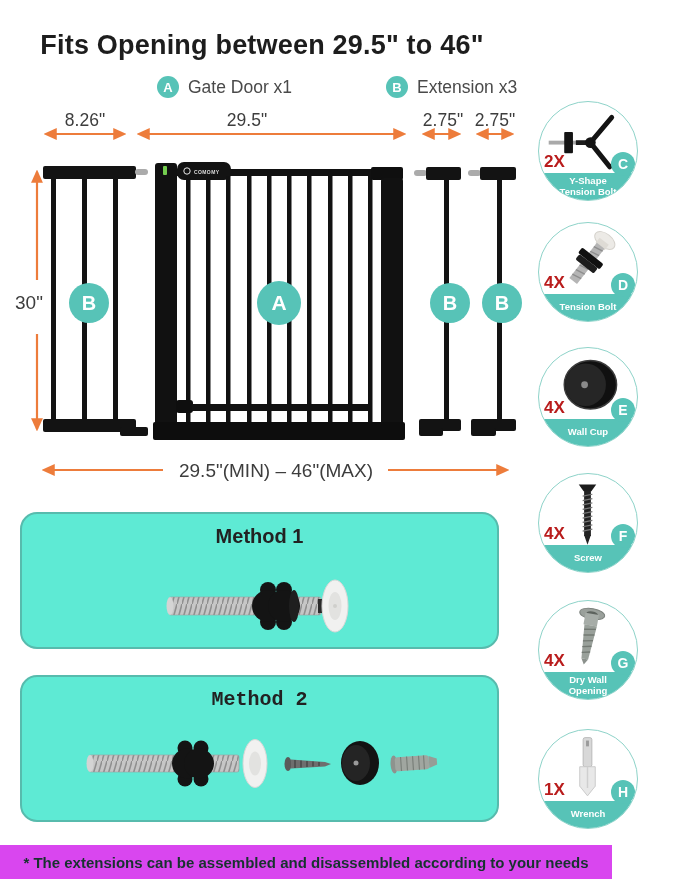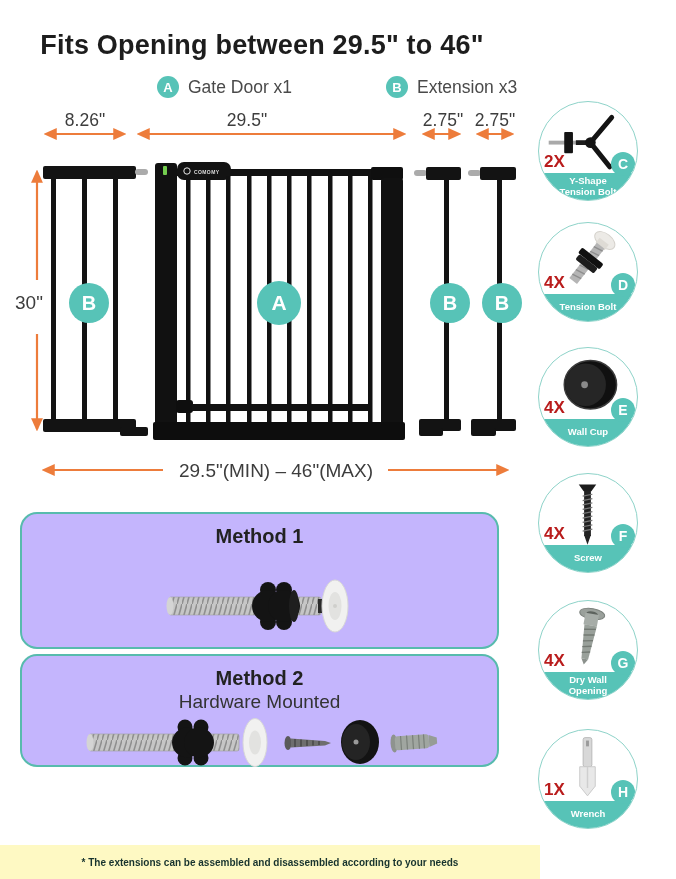--- a/index.html
+++ b/index.html
@@ -18,25 +18,25 @@
     width:22px;height:22px;border-radius:50%;background:#57C3B7;color:#fff;
     font-size:13px;font-weight:bold;display:flex;align-items:center;justify-content:center;
   }
   .legend-label{font-size:17.5px;color:#4a4a4a;}
   .diagram-svg{position:absolute;left:0;top:0;width:676px;height:500px;}
   .dim-label{fill:#3d3d3d;font-size:17.5px;font-family:"Liberation Sans",sans-serif;}
   .dim-label-lg{fill:#3d3d3d;font-size:19px;font-family:"Liberation Sans",sans-serif;}
   .dim-line{stroke:#ED7C3B;stroke-width:2.2;}
   .badge-letter{fill:#ffffff;font-weight:bold;font-family:"Liberation Sans",sans-serif;text-anchor:middle;}
   .method-box{
-    position:absolute;left:20px;width:479px;background:#c4b5fd;border:2px solid #57BBAD;
+    position:absolute;left:20px;width:479px;background:#5eead4;border:2px solid #57BBAD;
     border-radius:17px;text-align:center;box-sizing:border-box;
   }
   .method-1{top:512px;height:137px;}
-  .method-2{top:654px;height:113px;}
+  .method-2{top:675px;height:147px;font-family:Liberation Mono, monospace;}
   .method-title{margin-top:11px;font-size:20px;font-weight:bold;color:#222222;}
   .method-sub{margin-top:1px;font-size:19px;color:#333333;}
   .method-art{position:absolute;left:0;width:475px;height:80px;}
   .method-art-1{top:54px;}
   .method-art-2{top:50px;}
   .part{position:absolute;left:538px;width:100px;height:100px;}
   .part-circle{
     position:relative;width:100%;height:100%;border-radius:50%;overflow:hidden;
     background:#ffffff;border:1.5px solid #8ed3c9;box-sizing:border-box;
   }
@@ -48,23 +48,23 @@
   }
   .part-count{
     position:absolute;left:5px;bottom:28px;color:#b91c1c;font-size:17px;font-weight:bold;
   }
   .part-badge{
     position:absolute;right:2px;bottom:24px;width:24px;height:24px;border-radius:50%;
     background:#57C3B7;color:#fff;font-size:14px;font-weight:bold;
     display:flex;align-items:center;justify-content:center;
   }
   .footer{
-    position:absolute;left:0;bottom:0;width:540px;height:34px;background:#fef9c3;
+    position:absolute;left:0;bottom:0;width:612px;height:34px;background:#d946ef;
     display:flex;align-items:center;justify-content:center;
-    font-size:10px;font-weight:600;color:#17332e;
+    font-size:15px;font-weight:600;color:#17332e;
   }
 </style>
 </head>
 <body>
 
 <div class="canvas">
 
   <div class="title">Fits Opening between 29.5" to 46"</div>
 
   <div class="legend-item legend-gate">
@@ -188,21 +188,20 @@
       </g>
       <rect x="296" y="31" width="10" height="14" fill="#2a2a2a"></rect>
       <ellipse cx="313" cy="38" rx="13" ry="26" fill="#f1f1f0" stroke="#d8d8d7" stroke-width="1"></ellipse>
       <ellipse cx="313" cy="38" rx="6.5" ry="14" fill="#e2e2e0"></ellipse>
       <circle cx="313" cy="38" r="2" fill="#cfcfcc"></circle>
     </svg>
   </div>
 
   <div class="method-box method-2">
     <div class="method-title">Method 2</div>
-    <div class="method-sub">Hardware Mounted</div>
     <svg class="method-art method-art-2" viewBox="0 0 475 80">
       <defs>
         <pattern id="thr2" width="5" height="17" patternUnits="userSpaceOnUse">
           <rect width="5" height="17" fill="#c6c6c6"></rect>
           <path d="M0 17 L5 0" stroke="#8f8f8f" stroke-width="1.6"></path>
         </pattern>
       </defs>
       <rect x="67" y="28" width="150" height="17" rx="2" fill="url(#thr2)" stroke="#9e9e9e" stroke-width="0.6"></rect>
       <ellipse cx="68" cy="36.5" rx="3.5" ry="8.5" fill="#d4d4d4"></ellipse>
       <g fill="#141414">

